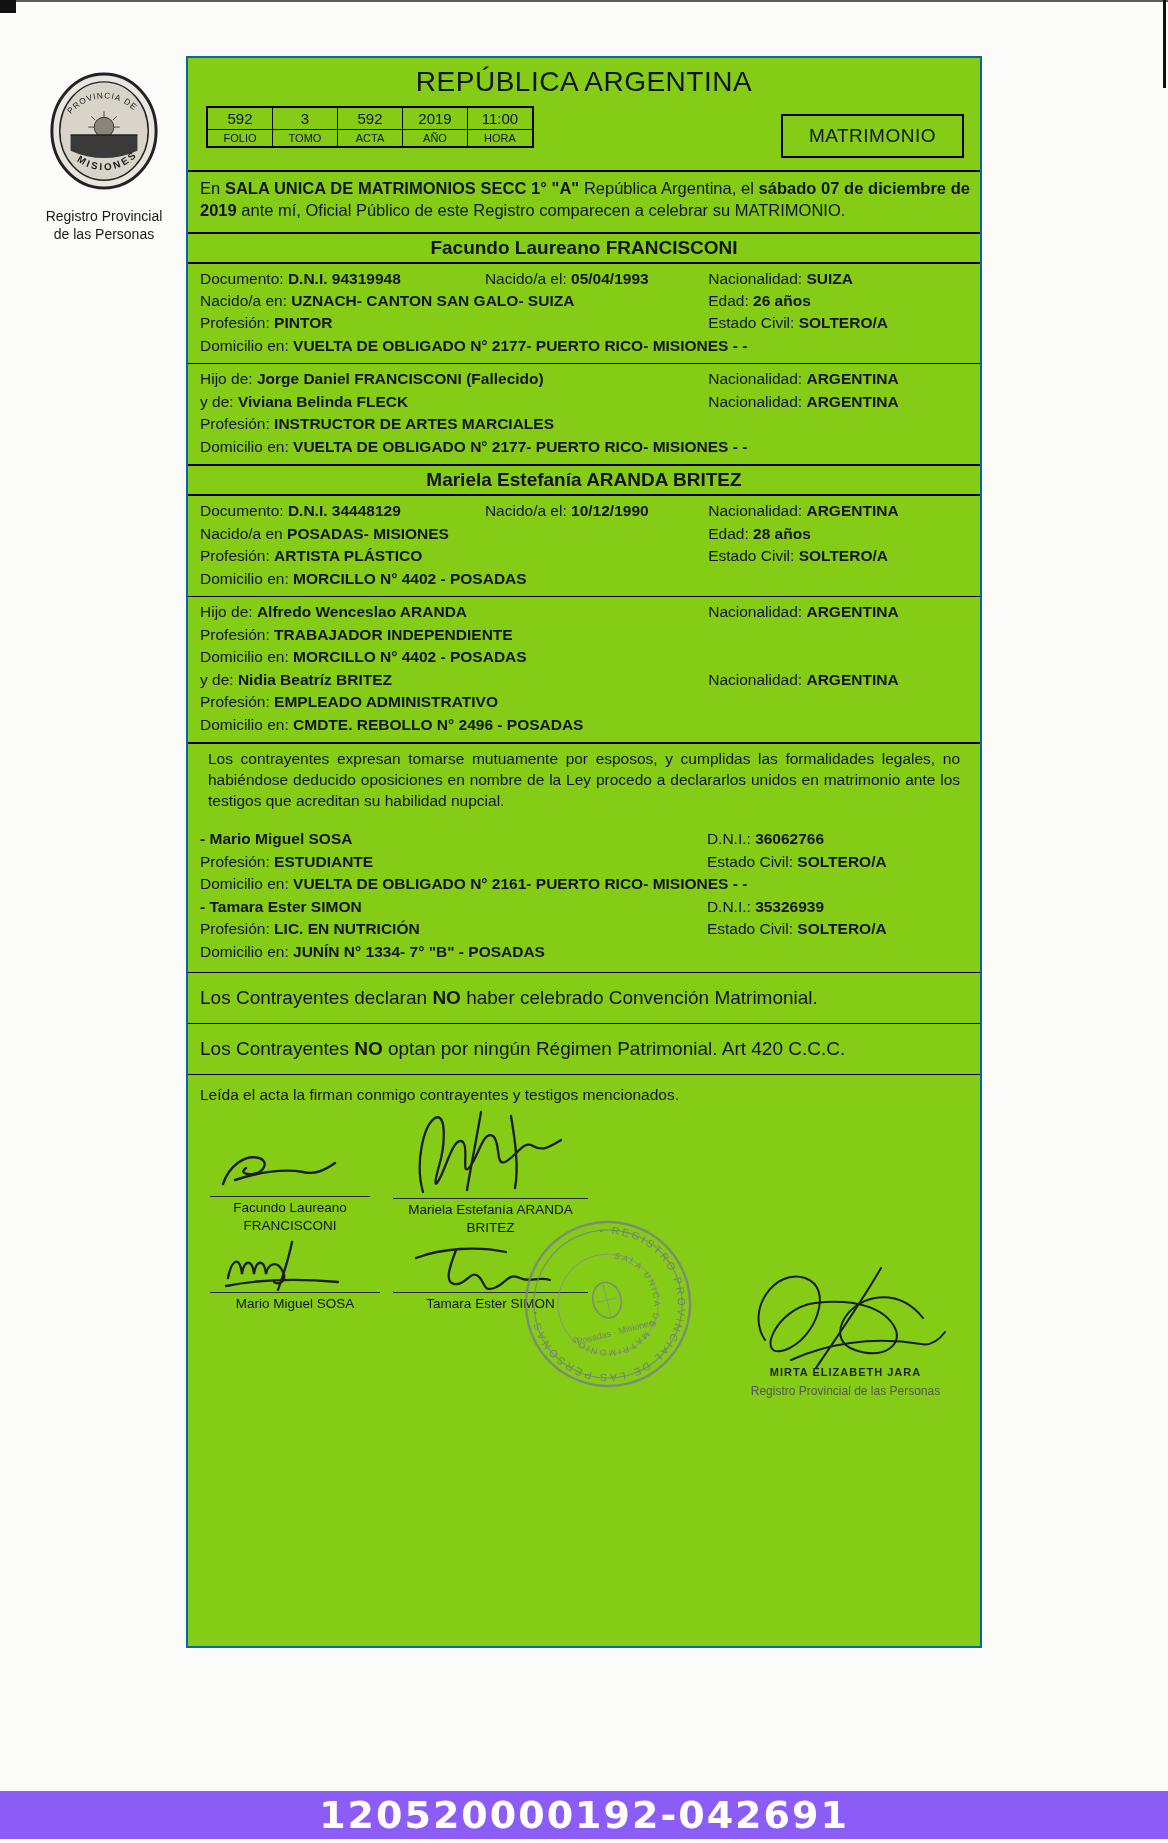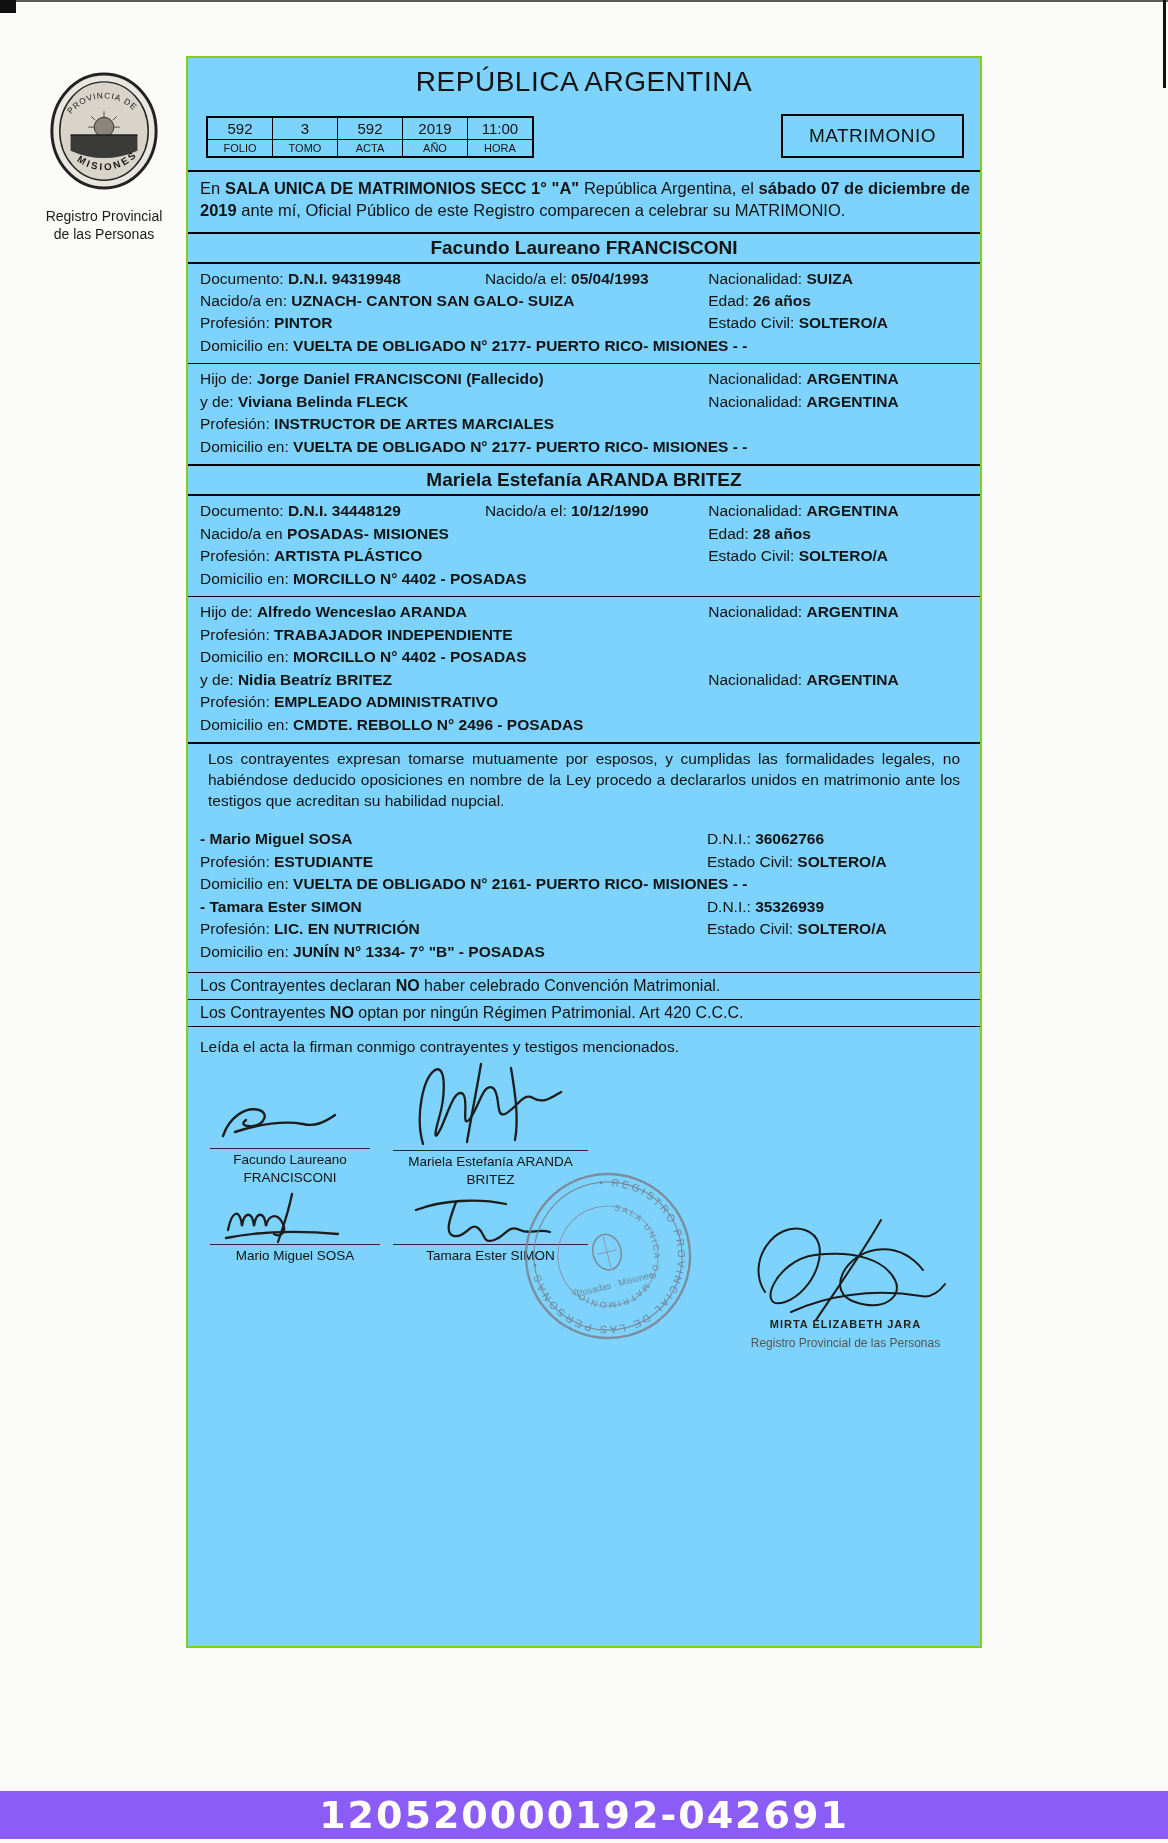--- a/index.html
+++ b/index.html
@@ -6,38 +6,38 @@
   body{width:1168px;height:1843px;background:#fbfbf9;font-family:"Liberation Sans","DejaVu Sans",sans-serif;color:#141414;position:relative;overflow:hidden}
   .scan-top{position:absolute;top:0;left:0;width:1168px;height:2px;background:#1a1a1a;opacity:.7}
   .scan-corner{position:absolute;top:0;left:0;width:16px;height:13px;background:#111}
   .scan-right{position:absolute;top:0;right:2px;width:3px;height:88px;background:#111}
 
   
   .side{position:absolute;left:36px;top:70px;width:136px;text-align:center}
   .side-label{font-size:14px;line-height:1.25;margin-top:8px;color:#1b1b1b}
 
   
-  .doc{position:absolute;left:186px;top:56px;width:792px;height:1588px;border:2px solid #84cc16;background:#7dd3fc}
+  .doc{position:absolute;left:186px;top:56px;width:792px;height:1588px;border:2px solid #0369a1;background:#84cc16}
   .title{text-align:center;font-size:28px;padding:8px 0 2px;letter-spacing:.5px}
-  .header-row{display:flex;justify-content:space-between;align-items:flex-end;padding:6px 16px 12px 18px}
+  .header-row{display:flex;justify-content:space-between;align-items:flex-start;padding:6px 16px 12px 18px}
   table.meta{border-collapse:collapse;text-align:center;border:2px solid #000}
   table.meta td{border:1.5px solid #000;padding:2px 10px;min-width:44px}
   tr.val td{font-size:15px}
   tr.lab td{font-size:11px}
   .type-box{border:2px solid #000;font-size:19px;padding:9px 26px;margin-top:8px;letter-spacing:.5px}
 
   .intro{border-top:2px solid #000;padding:6px 10px 10px 12px;font-size:16.5px;line-height:1.32;text-align:justify}
   .person-name{border-top:2px solid #000;border-bottom:2px solid #000;text-align:center;font-weight:bold;font-size:19px;padding:3px 0}
   .block{padding:4px 10px 6px 12px;font-size:15.5px;line-height:1.45}
   .parents{border-top:1.5px solid #000}
   .row{display:flex;align-items:baseline}
   .c1{width:37%}.c2{width:29%}.c3{width:34%}.grow{flex:1}
   .joinpara{border-top:2px solid #000;padding:5px 20px 8px;font-size:15.5px;line-height:1.34;text-align:justify}
   .witnesses{padding:9px 12px 9px 12px;font-size:15.5px;line-height:1.45}
-  .decl{border-top:1.5px solid #000;padding:4px 12px;font-size:16px}
+  .decl{border-top:1.5px solid #000;padding:14px 12px;font-size:19px}
   .closing{border-top:1.5px solid #000;padding:11px 12px 6px;font-size:15.5px}
 
   
   .sig-area{position:relative;height:340px;margin-top:4px}
   .sig{position:absolute;text-align:center}
   .sig svg{display:block;margin:0 auto}
   .sig-label{border-top:1px solid #2a2a2a;margin-top:0;padding-top:2px;font-size:13.5px;line-height:1.3}
   .stamp{position:absolute;left:330px;top:100px;width:180px;height:180px;transform:rotate(-14deg);opacity:.82}
   .official{position:absolute;left:535px;top:148px;width:245px;text-align:center}
   .official .scrawl{position:absolute;left:8px;top:-14px}

